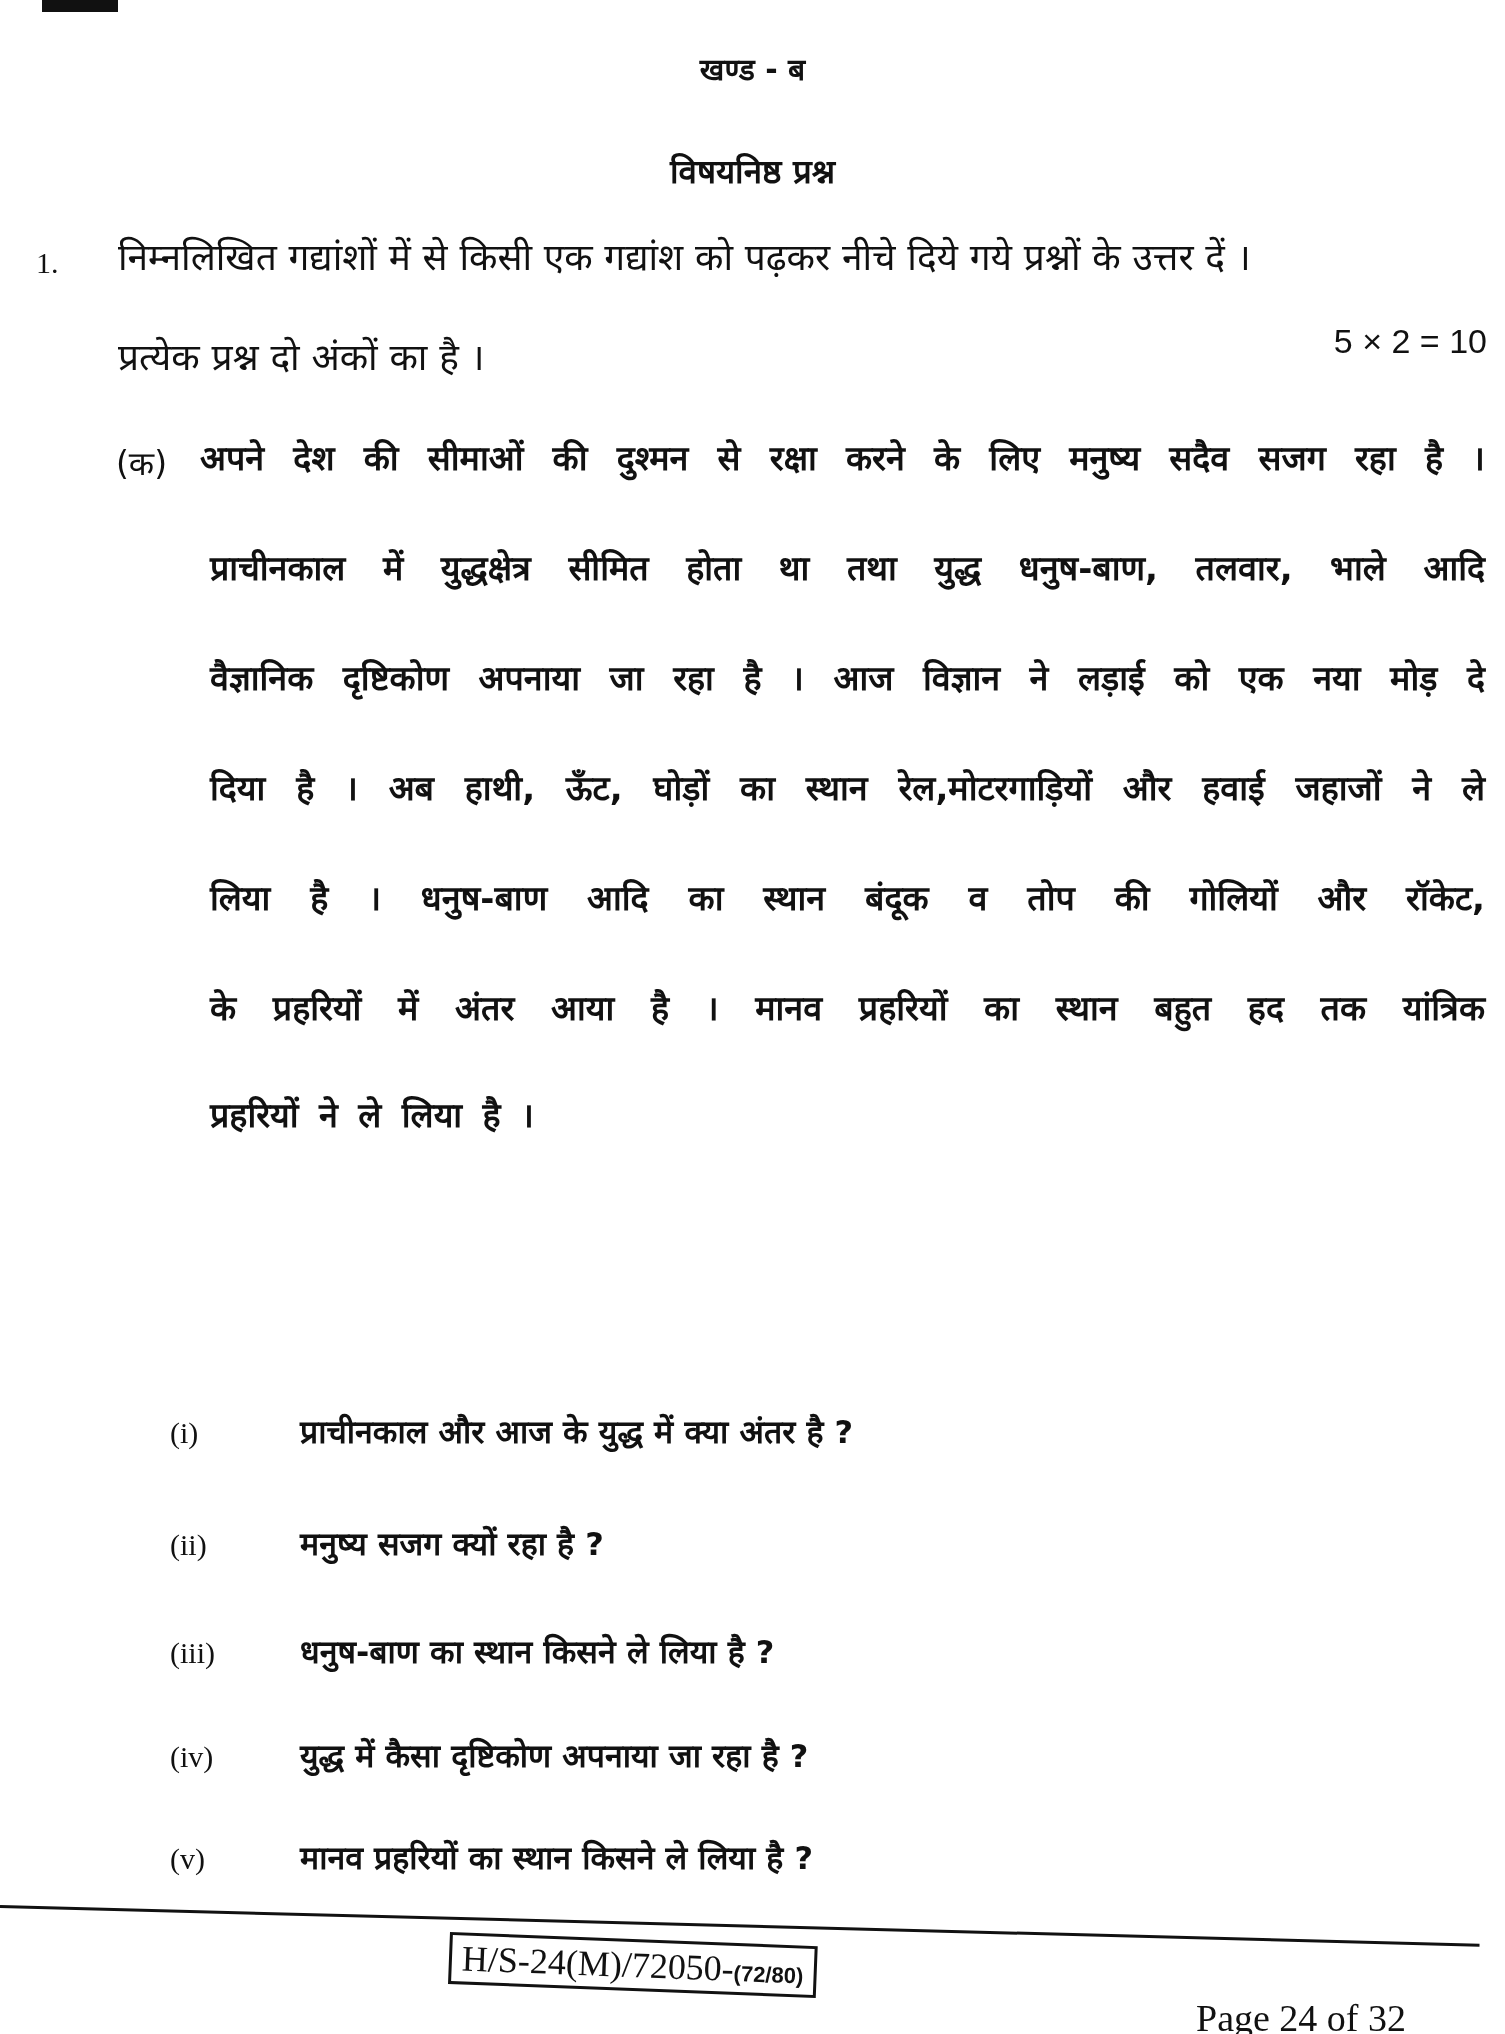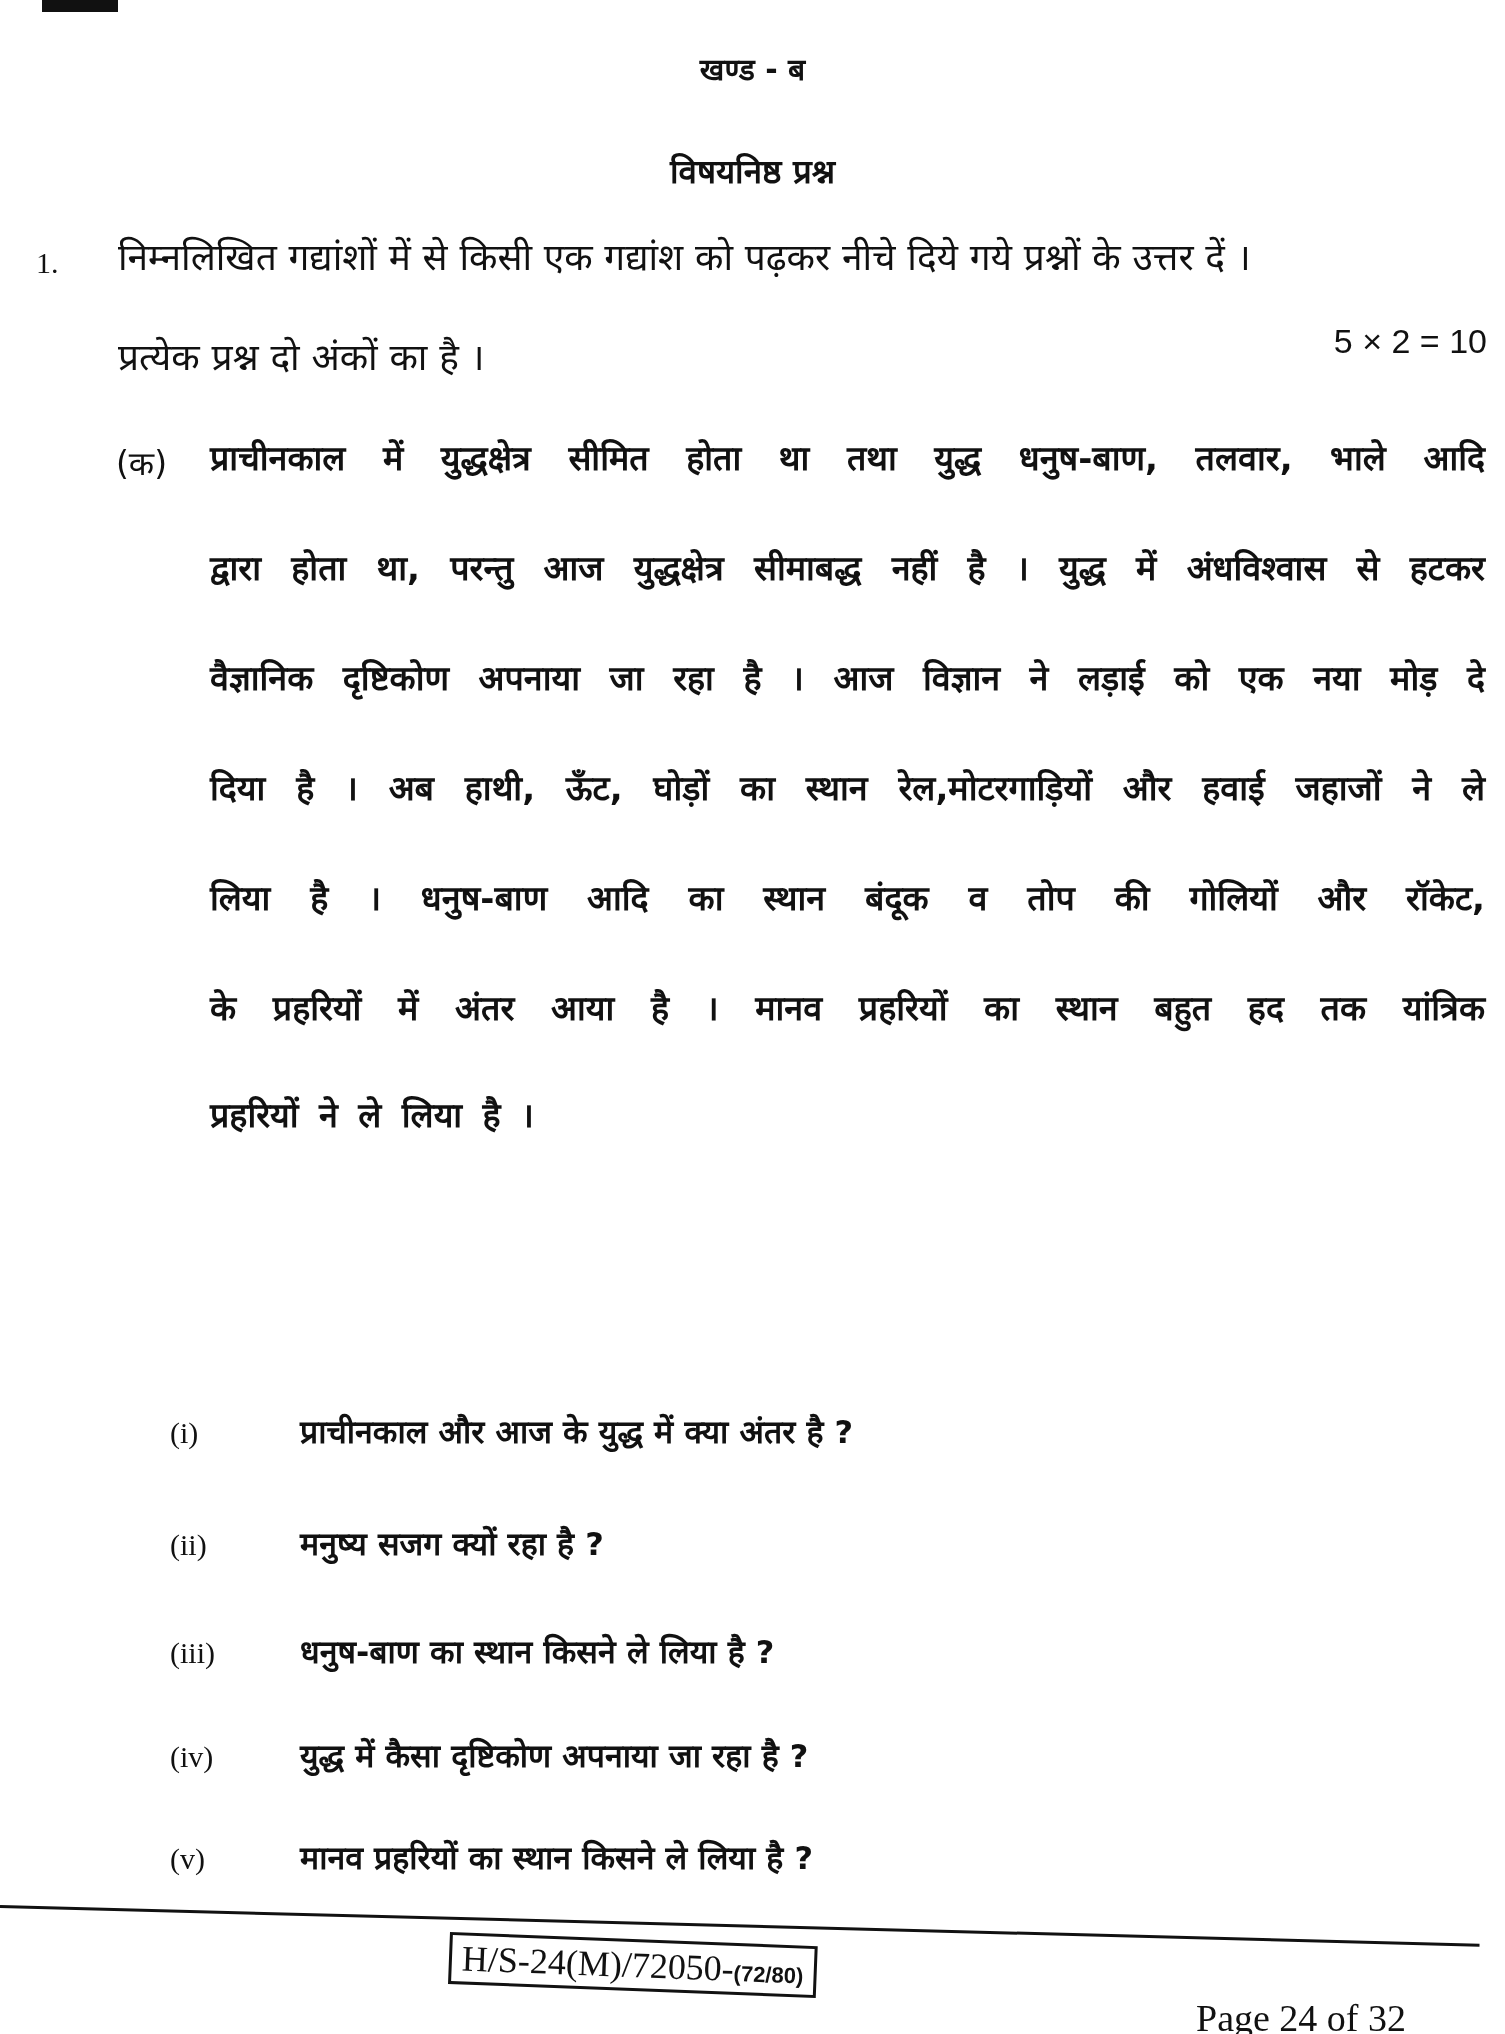--- a/index.html
+++ b/index.html
@@ -143,22 +143,22 @@
 <div class="section-title part">खण्ड - ब</div>
 <div class="section-title kind">विषयनिष्ठ प्रश्न</div>
 
 <div class="q-num">1.</div>
 <div class="line instr-1">निम्नलिखित गद्यांशों में से किसी एक गद्यांश को पढ़कर नीचे दिये गये प्रश्नों के उत्तर दें ।</div>
 <div class="line instr-2">प्रत्येक प्रश्न दो अंकों का है ।</div>
 <div class="marks">5 × 2 = 10</div>
 
 <div class="passage-label">(क)</div>
 <div class="passage">
+  <div class="pline first">अपने देश की सीमाओं की दुश्मन से रक्षा करने के लिए मनुष्य सदैव सजग रहा है ।</div>
   <div class="pline indent">प्राचीनकाल में युद्धक्षेत्र सीमित होता था तथा युद्ध धनुष-बाण, तलवार, भाले आदि</div>
-  <div class="pline indent">द्वारा होता था, परन्तु आज युद्धक्षेत्र सीमाबद्ध नहीं है । युद्ध में अंधविश्वास से हटकर</div>
   <div class="pline indent">वैज्ञानिक दृष्टिकोण अपनाया जा रहा है । आज विज्ञान ने लड़ाई को एक नया मोड़ दे</div>
   <div class="pline indent">दिया है । अब हाथी, ऊँट, घोड़ों का स्थान रेल,मोटरगाड़ियों और हवाई जहाजों ने ले</div>
   <div class="pline indent">लिया है । धनुष-बाण आदि का स्थान बंदूक व तोप की गोलियों और रॉकेट,</div>
   <div class="pline indent">के प्रहरियों में अंतर आया है । मानव प्रहरियों का स्थान बहुत हद तक यांत्रिक</div>
   <div class="pline indent last">प्रहरियों ने ले लिया है ।</div>
 </div>
 
 <div class="subq" style="top:1410px;">
   <span class="roman">(i)</span><span class="text">प्राचीनकाल और आज के युद्ध में क्या अंतर है ?</span>
 </div>

